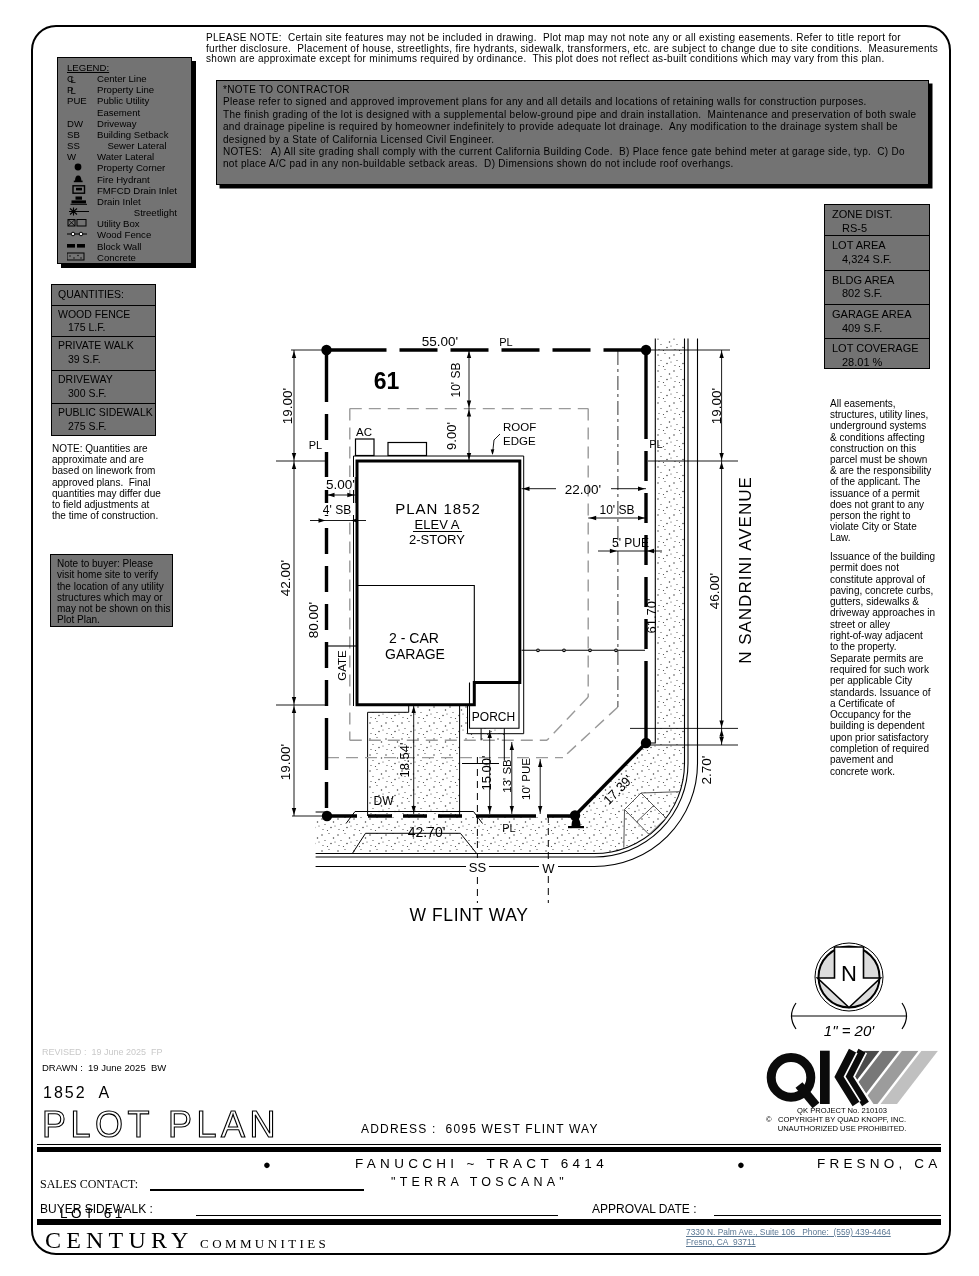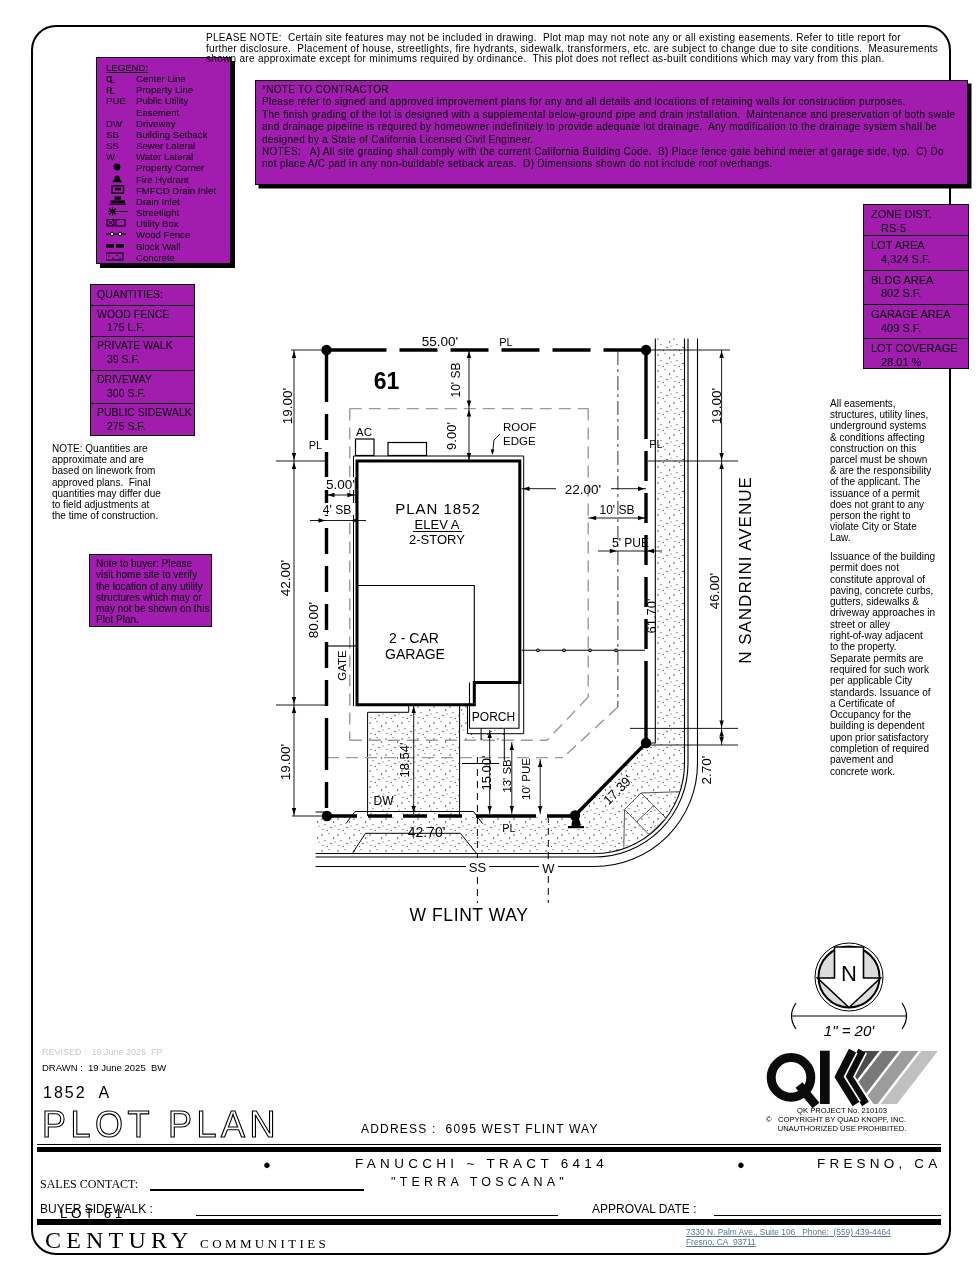--- a/index.html
+++ b/index.html
@@ -1,19 +1,19 @@
 <!DOCTYPE html>
 <html><head>
 <meta charset="utf-8">
 <style>
   html,body{margin:0;padding:0;background:#fff;}
   #page{position:relative;width:979px;height:1276px;background:#fff;overflow:hidden;
         font-family:"Liberation Sans",sans-serif;color:#000;}
   .abs{position:absolute;}
-  .box{border:1.5px solid #000;background:#a21caf;margin-left:39px;}
+  .box{border:1.5px solid #000;background:#737373;}
   svg text{font-family:"Liberation Sans",sans-serif;fill:#000;}
 </style>
 </head>
 <body>
 <div id="page">
 
 <div class="abs" style="left:31px;top:25px;width:916px;height:1226px;border:2.8px solid #000;border-radius:25px;"></div>
 
 <svg id="plot" class="abs" style="left:0;top:0;" width="979" height="1276" viewBox="0 0 979 1276">
 <defs>
@@ -361,21 +361,21 @@
   <tr>
               <td style="padding:0;">DW</td>
               <td style="padding:0;">Driveway</td>
             </tr>
   <tr>
               <td style="padding:0;">SB</td>
               <td style="padding:0;">Building Setback</td>
             </tr>
   <tr>
               <td style="padding:0;">SS</td>
-              <td style="padding:0;">Sewer Lateral</td>
+              <td style="padding:0;text-align:center;">Sewer Lateral</td>
             </tr>
   <tr>
               <td style="padding:0;">W</td>
               <td style="padding:0;">Water Lateral</td>
             </tr>
   <tr>
               <td style="padding:0;"><svg width="22" height="9">
                   <circle cx="11" cy="5" r="3.4"></circle>
                 </svg></td>
               <td style="padding:0;">Property Corner</td>
@@ -400,21 +400,21 @@
                   <rect x="4.5" y="4.4" width="14.5" height="3"></rect>
                   <rect x="3.5" y="7.8" width="16.5" height="1"></rect>
                 </svg></td>
               <td style="padding:0;">Drain Inlet</td>
             </tr>
   <tr>
               <td style="padding:0;"><svg width="24" height="9">
                   <line x1="2" y1="4.5" x2="22" y2="4.5" stroke="#000"></line>
                   <path d="M3 1.5 L10 7.5 M10 1.5 L3 7.5 M6.5 0.5 V8.5" stroke="#000" stroke-width="1.1" fill="none"></path>
                 </svg></td>
-              <td style="padding:0;">Streetlight</td>
+              <td style="padding:0;text-align:right;">Streetlight</td>
             </tr>
   <tr>
               <td style="padding:0;"><svg width="24" height="9">
                   <rect x="1" y="1.5" width="7" height="6.5" fill="none" stroke="#000"></rect>
                   <path d="M1 1.5 L8 8 M8 1.5 L1 8" stroke="#000" stroke-width=".8"></path>
                   <rect x="10" y="1.5" width="9" height="6.5" fill="none" stroke="#000"></rect>
                 </svg></td>
               <td style="padding:0;">Utility Box</td>
             </tr>
   <tr>

